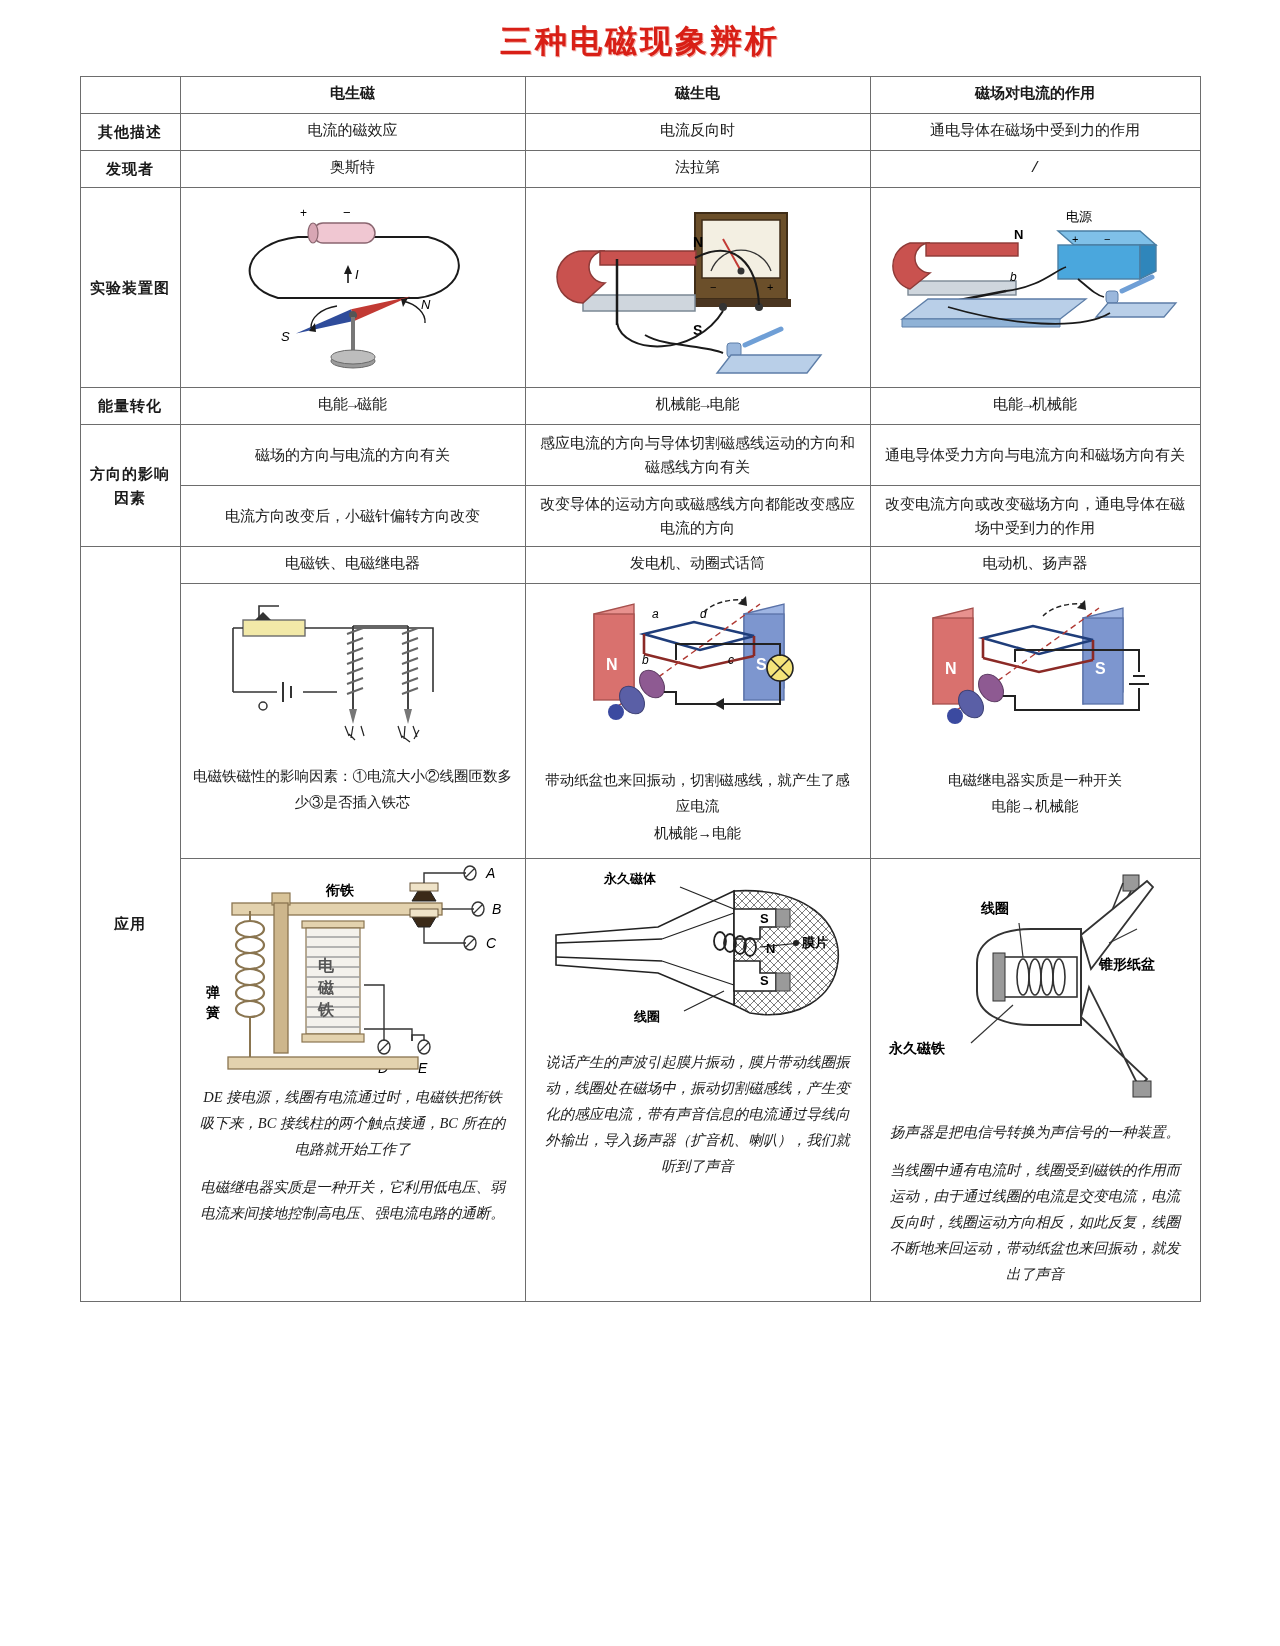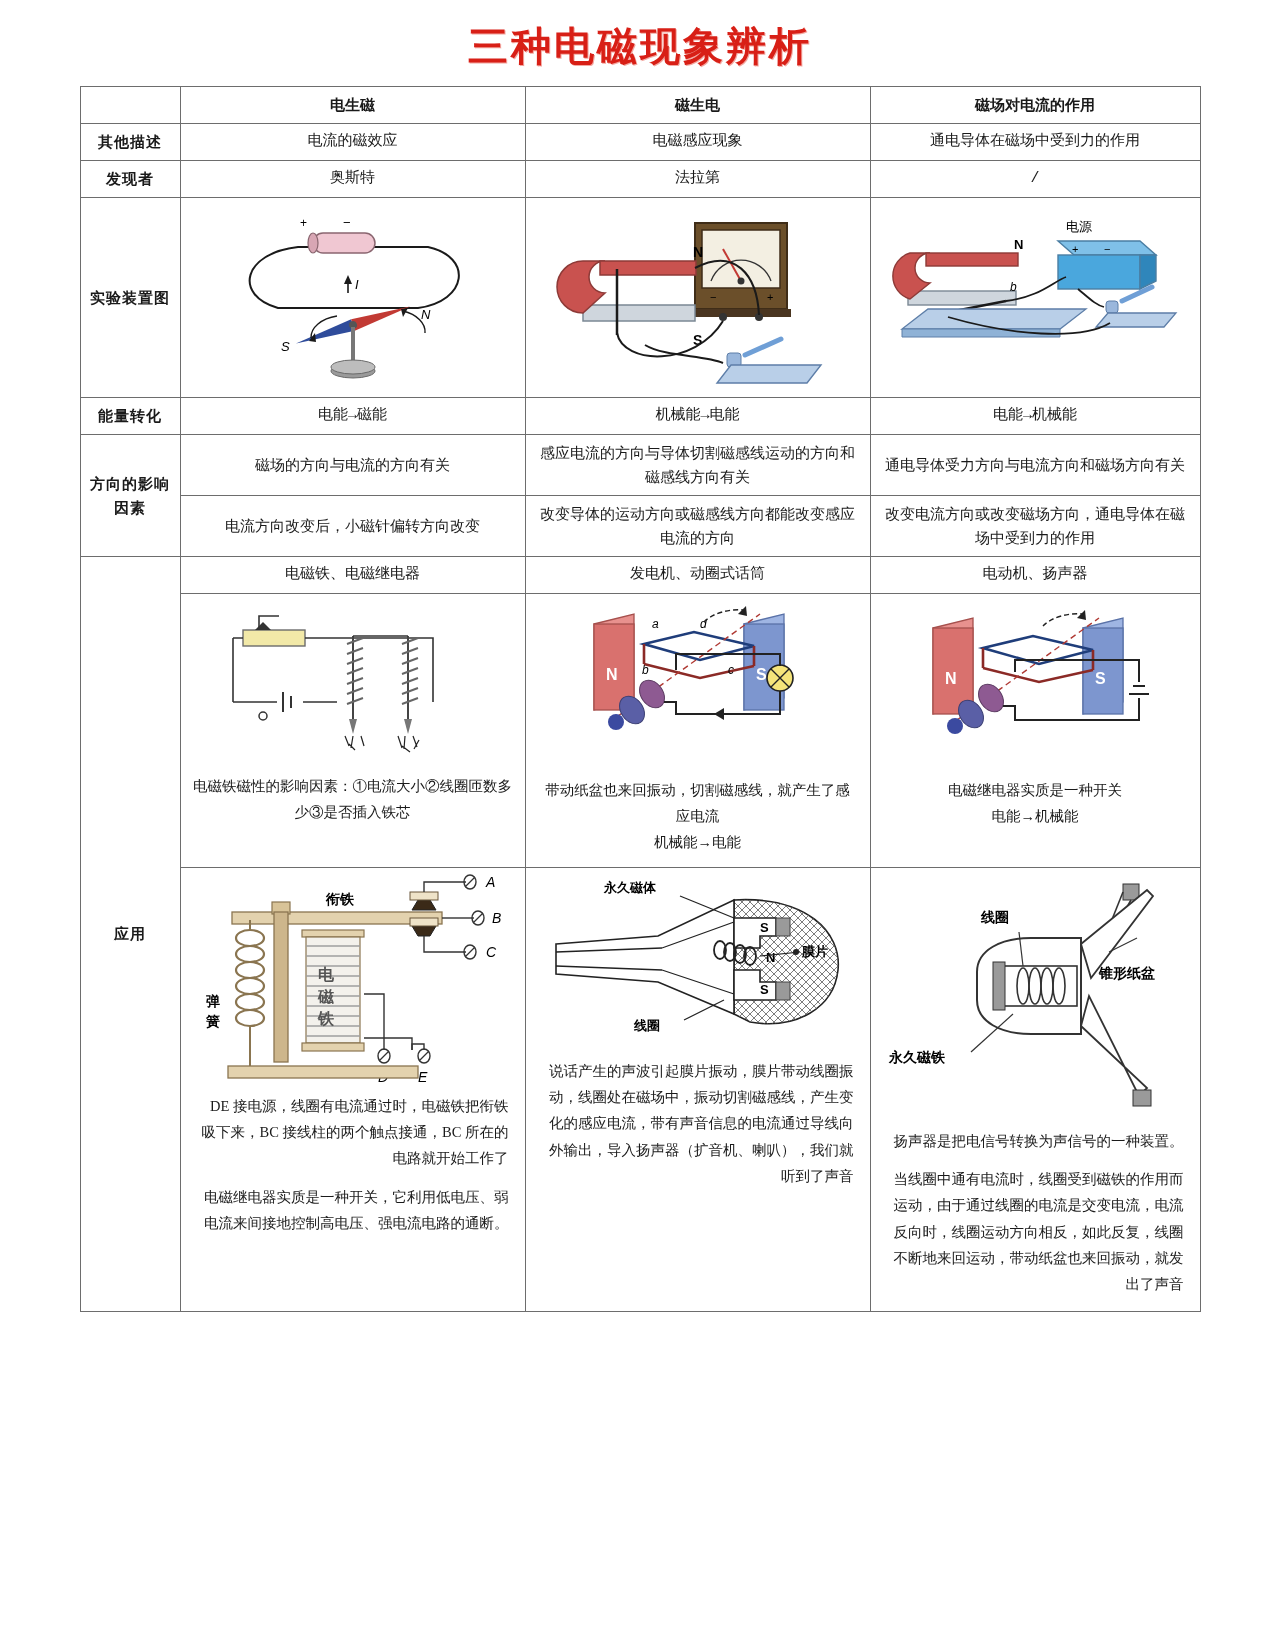--- a/index.html
+++ b/index.html
@@ -19,21 +19,21 @@
     width: 1280px;
     height: 1646px;
     position: relative;
     box-sizing: border-box;
     padding: 0;
   }
   .doc-title {
     text-align: center;
     font-family: "Liberation Sans", "DejaVu Sans", sans-serif;
     font-weight: bold;
-    font-size: 40px;
+    font-size: 32px;
     color: #d81f16;
     letter-spacing: 3px;
     padding-top: 22px;
     padding-bottom: 16px;
     text-shadow: 1px 1px 0 #f3a9a2;
     line-height: 1.2;
   }
   table.main {
     border-collapse: collapse;
     width: 1120px;
@@ -49,21 +49,21 @@
     text-align: center;
     box-sizing: border-box;
     word-break: break-word;
   }
   .col-label { width: 100px; }
   .col-a { width: 345px; }
   .col-b { width: 345px; }
   .col-c { width: 330px; }
 
   th.hdr {
-    font-family: Liberation Sans, sans-serif;
+    font-family: Liberation Mono, monospace;
     font-weight: bold;
     font-size: 17px;
     height: 36px;
     padding: 4px 6px;
   }
   td.rowlabel {
     font-family: Liberation Serif, serif;
     font-weight: bold;
     font-size: 17px;
     letter-spacing: 1px;
@@ -80,21 +80,21 @@
     font-family: "Liberation Sans", "DejaVu Sans", sans-serif;
   }
   .fig svg { display: block; margin: 0 auto; }
 
   .capt {
     font-size: 14.5px;
     line-height: 1.8;
     text-align: center;
     padding: 4px 10px 8px 10px;
   }
-  .capt.left { text-align: right; }
+  .capt.left { text-align: center; font-style: italic; }
   .stack { display: block; }
 </style>
 </head>
 <body>
 
 <div id="page">
 
   <div class="doc-title">三种电磁现象辨析</div>
 
   <table class="main">
@@ -109,21 +109,21 @@
         <tr>
       <th class="hdr"></th>
       <th class="hdr">电生磁</th>
       <th class="hdr">磁生电</th>
       <th class="hdr">磁场对电流的作用</th>
     </tr>
 
     <tr>
       <td class="rowlabel">其他描述</td>
       <td class="cell-text">电流的磁效应</td>
-      <td class="cell-text">电磁感应现象</td>
+      <td class="cell-text">电流反向时</td>
       <td class="cell-text">通电导体在磁场中受到力的作用</td>
     </tr>
 
     <tr>
       <td class="rowlabel">发现者</td>
       <td class="cell-text">奥斯特</td>
       <td class="cell-text">法拉第</td>
       <td class="cell-text">/</td>
     </tr>
 

